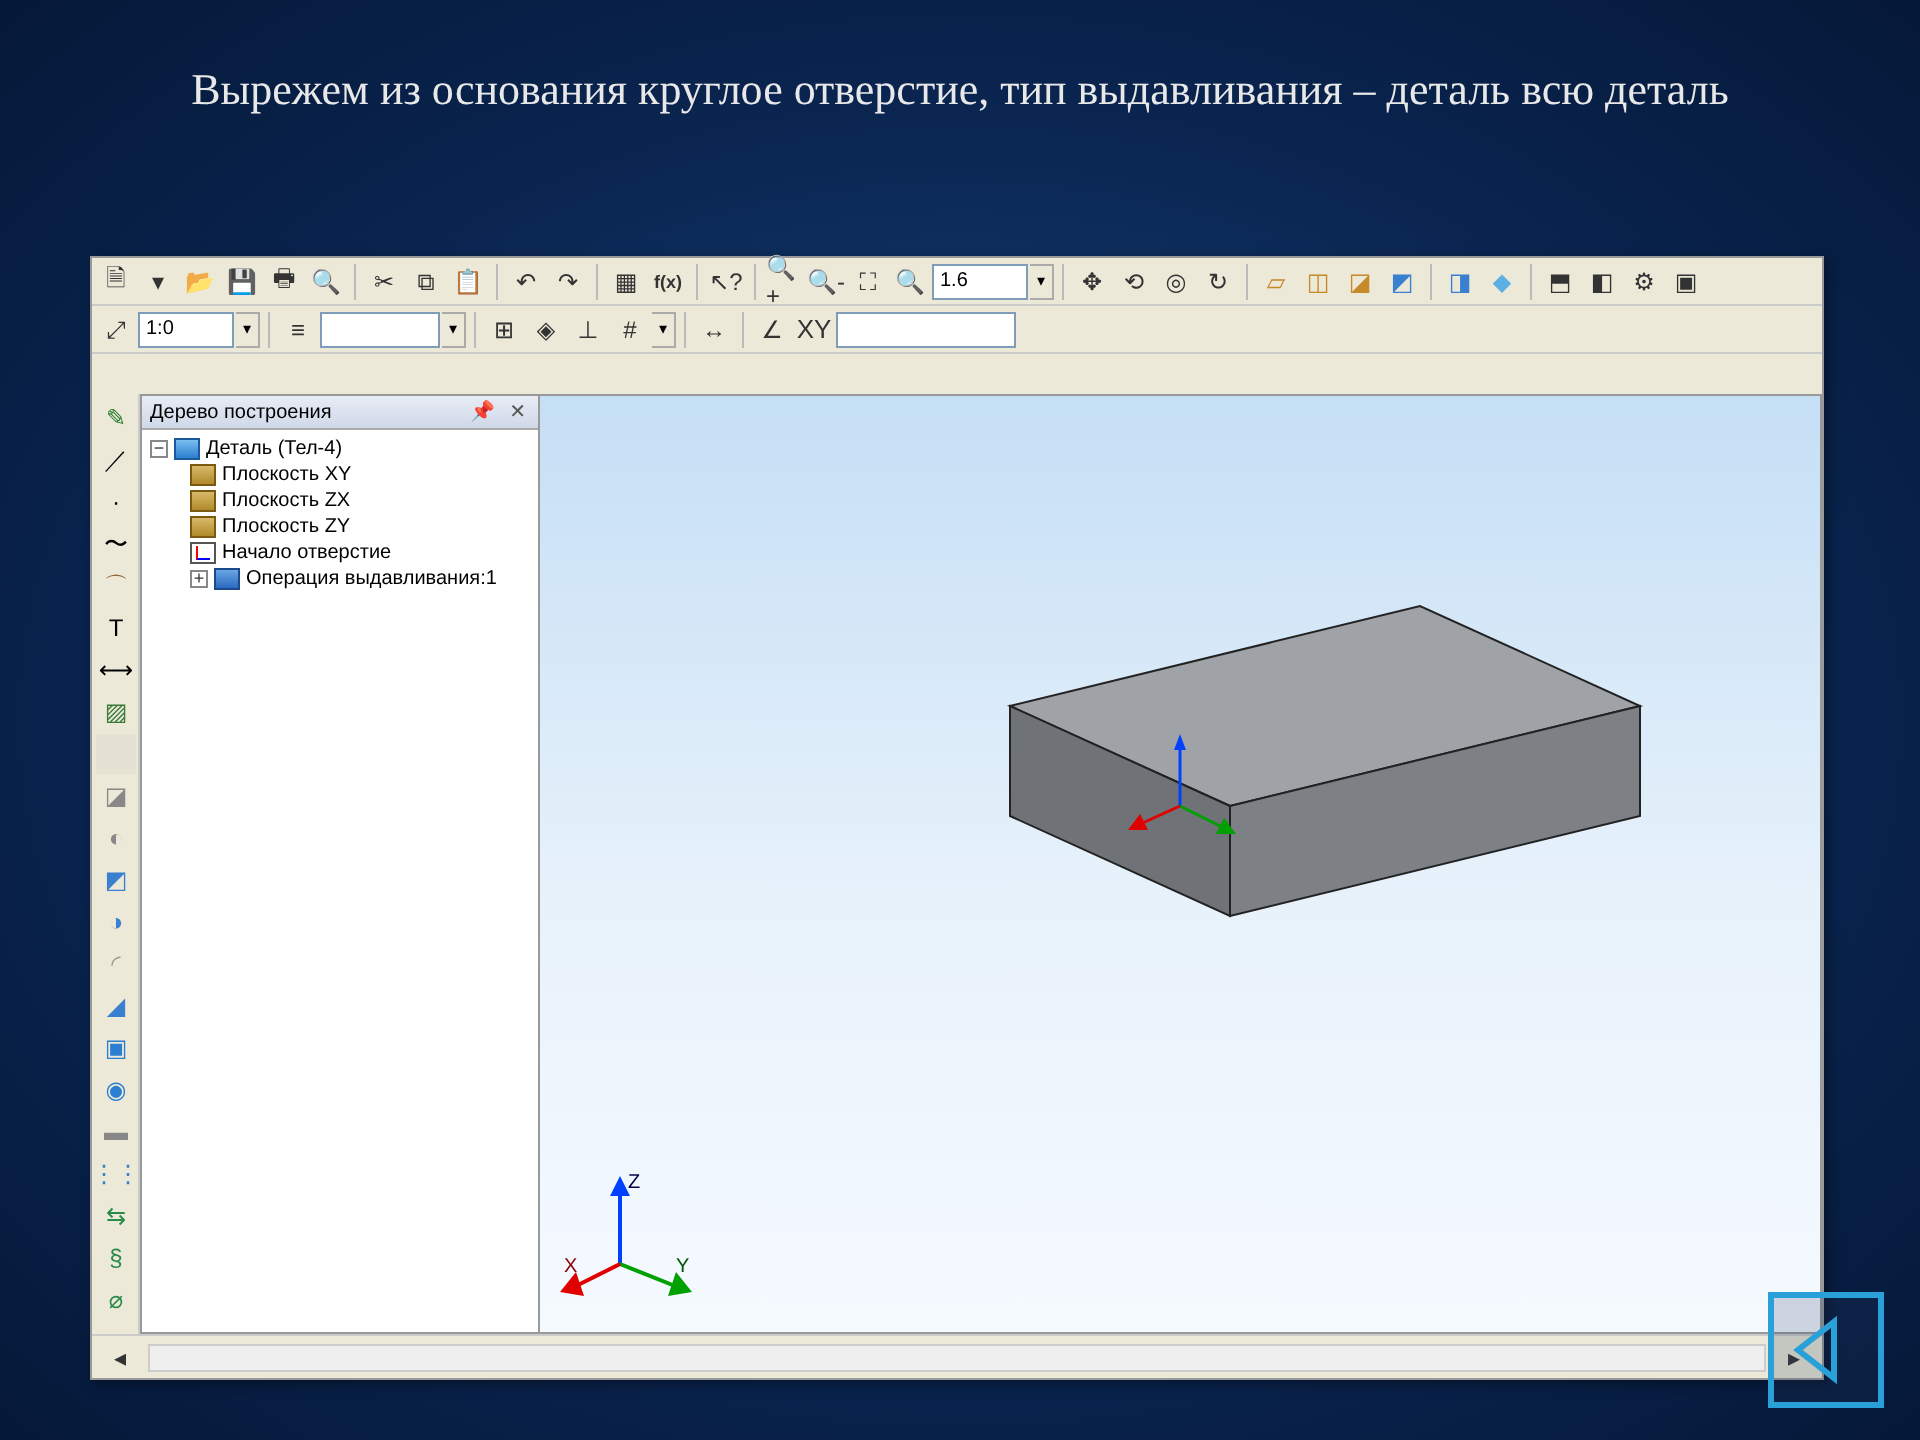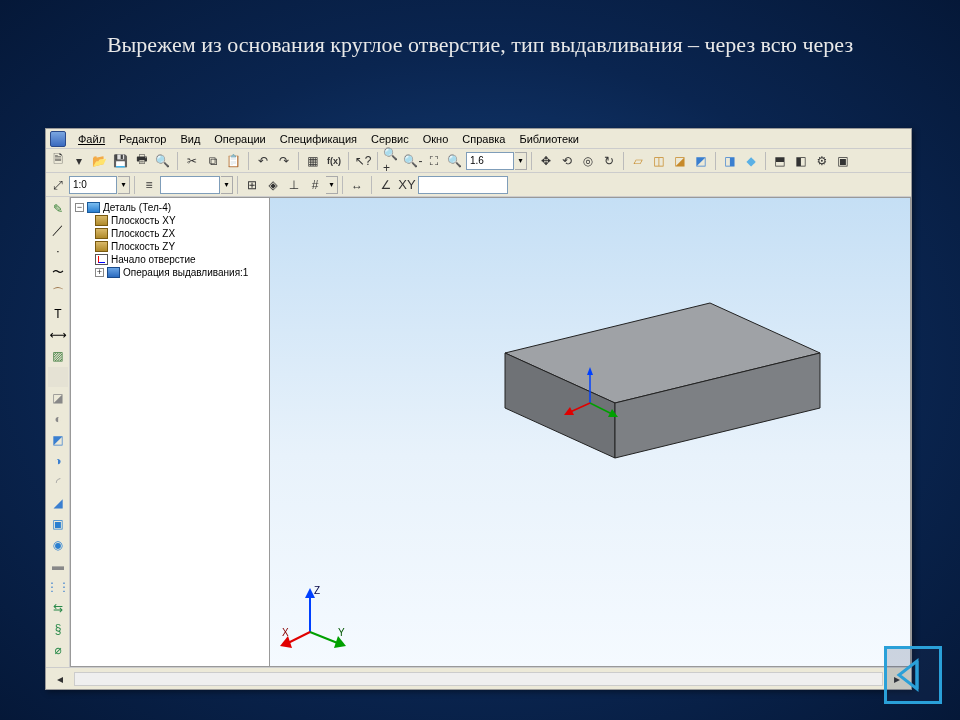--- a/index.html
+++ b/index.html
@@ -144,36 +144,24 @@
     border: 3px solid #2aa0d8;
     background: rgba(40,60,100,.2);
     display: flex; align-items: center; justify-content: center;
     cursor: pointer;
   }
   .nav-btn svg { width: 36px; height: 36px; }
 </style>
 </head>
 <body>
 
-<div class="slide-title">Вырежем из основания круглое отверстие, тип выдавливания – через всю через</div>
+<div class="slide-title">Вырежем из основания круглое отверстие, тип выдавливания – деталь всю деталь</div>
 
 <div class="app-window">
 
-  <div class="menubar">
-    <span class="mico"></span>
-    <span><u>Файл</u></span>
-    <span>Редактор</span>
-    <span>Вид</span>
-    <span>Операции</span>
-    <span>Спецификация</span>
-    <span>Сервис</span>
-    <span>Окно</span>
-    <span>Справка</span>
-    <span>Библиотеки</span>
-  </div>
 
   <div class="toolbar">
     <span class="tb">🗎</span>
     <span class="tb">▾</span>
     <span class="tb">📂</span>
     <span class="tb">💾</span>
     <span class="tb">🖶</span>
     <span class="tb">🔍</span>
     <span class="sep"></span>
     <span class="tb">✂</span>
@@ -257,20 +245,24 @@
       <span class="lt" style="color:#2a7fd0">▣</span>
       <span class="lt" style="color:#2a7fd0">◉</span>
       <span class="lt" style="color:#888">▬</span>
       <span class="lt" style="color:#3a7fd0">⋮⋮</span>
       <span class="lt" style="color:#2a8a4a">⇆</span>
       <span class="lt" style="color:#2a8a4a">§</span>
       <span class="lt" style="color:#2a8a4a">⌀</span>
     </div>
 
     <div class="tree-panel">
+      <div class="tree-title">
+        <span>Дерево построения</span>
+        <span class="ctrls">📌 ✕</span>
+      </div>
       <div class="tree-body">
         <div class="tree-node">
           <span class="exp">−</span>
           <span class="tico ico-part"></span>
           <span>Деталь (Тел-4)</span>
         </div>
         <div class="tree-node child">
           <span class="tico ico-plane"></span>
           <span>Плоскость XY</span>
         </div>

